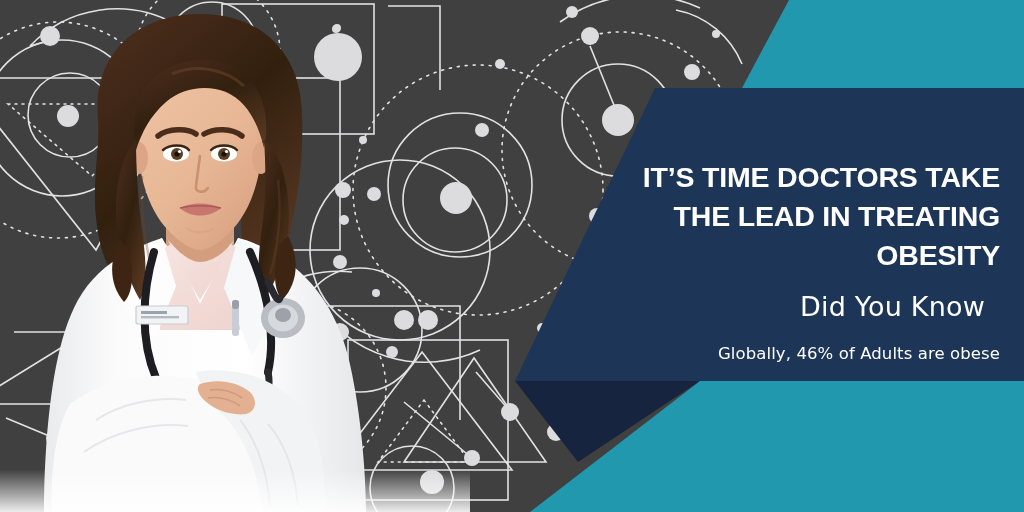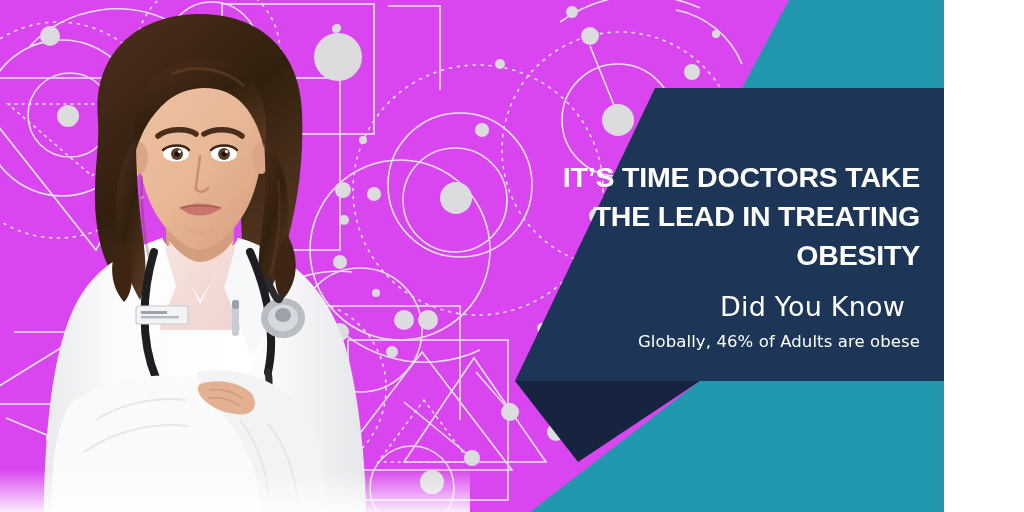--- a/index.html
+++ b/index.html
@@ -5,24 +5,24 @@
   html, body {
     margin: 0;
     padding: 0;
     background: #ffffff;
   }
   body {
     font-family: "Liberation Sans", sans-serif;
   }
   #banner {
     position: relative;
-    width: 944px;
+    width: 1024px;
     height: 512px;
     overflow: hidden;
-    background: #d946ef;
+    background: #404040;
   }
   .layer {
     position: absolute;
     top: 0; left: 0;
     width: 1024px;
     height: 512px;
   }
   
   #bg-pattern { z-index: 1; }
   
@@ -58,21 +58,21 @@
   #subhead {
     margin: 17px 15px 0 0;
     color: #ffffff;
     font-weight: normal;
     font-size: 27px;
     line-height: 30px;
     letter-spacing: 0.2px;
     font-family: "DejaVu Sans", sans-serif;
   }
   #tagline {
-    margin: 10px 0 0 0;
+    margin: 22px 0 0 0;
     color: #ffffff;
     font-weight: normal;
     font-size: 16.5px;
     line-height: 20px;
     letter-spacing: 0.1px;
     font-family: "DejaVu Sans", sans-serif;
   }
 </style>
 </head>
 <body>

